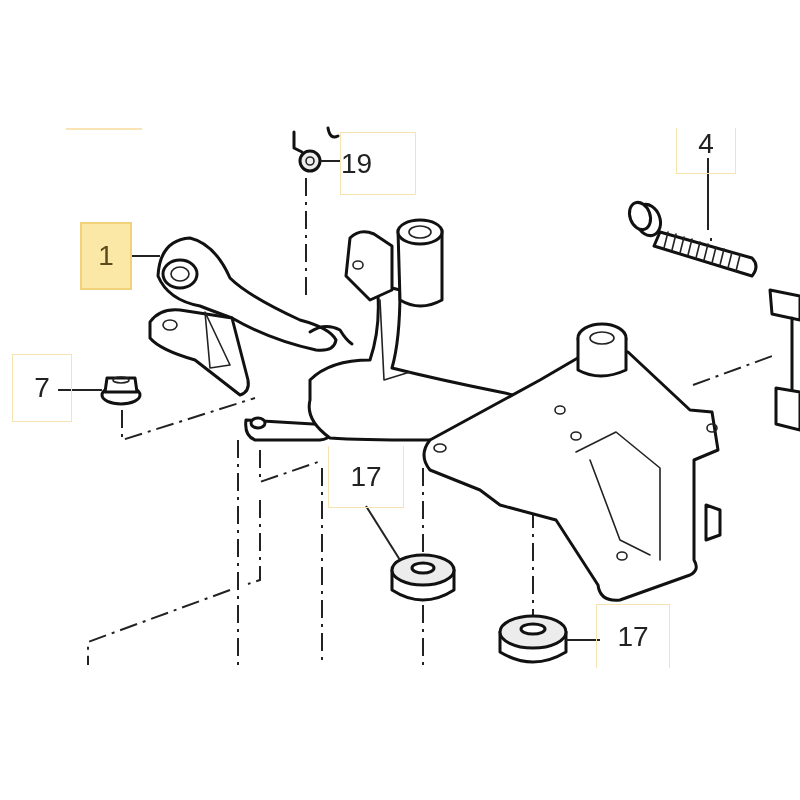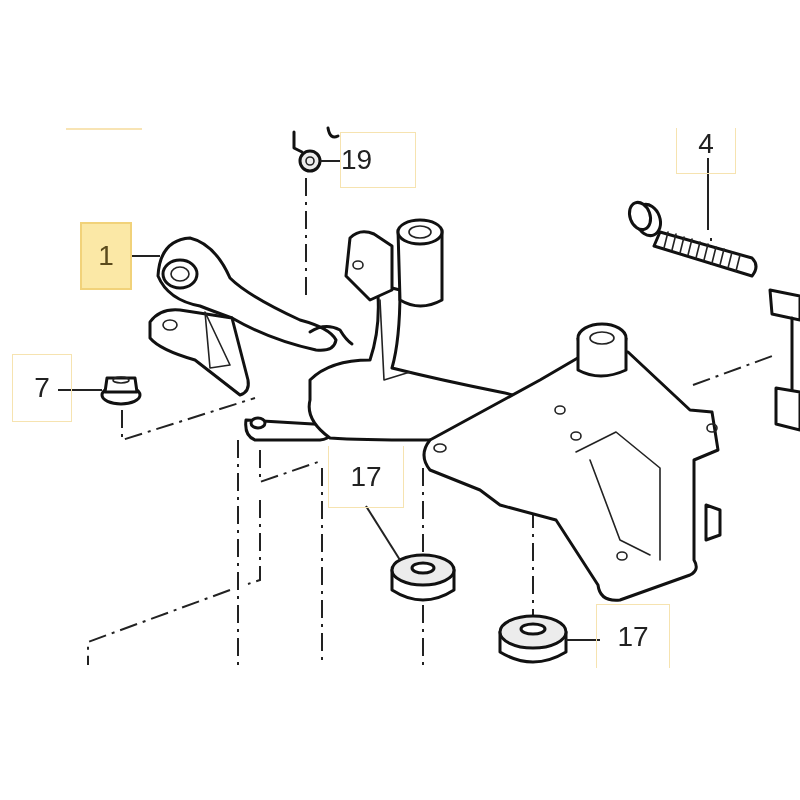--- a/index.html
+++ b/index.html
@@ -144,21 +144,21 @@
     <line class="leader" x1="320" y1="161" x2="340" y2="161"></line>
     <line class="leader" x1="708" y1="158" x2="708" y2="230"></line>
     <line class="leader" x1="58" y1="390" x2="102" y2="390"></line>
     <line class="leader" x1="366" y1="506" x2="400" y2="560"></line>
     <line class="leader" x1="566" y1="640" x2="600" y2="640"></line>
   </g>
 </svg>
 
 <div class="callout active" style="left:80px; top:222px; width:52px; height:68px;">1</div>
 
-<div class="callout" style="left:340px; top:132px; width:76px; height:56px; justify-content:flex-start; padding-left:0;">19</div>
+<div class="callout" style="left:340px; top:132px; width:76px; height:63px; justify-content:flex-start; padding-left:0;">19</div>
 
 <div class="callout" style="left:676px; top:128px; width:60px; height:46px; border-top:none; align-items:flex-start; padding-top:0;">4</div>
 
 <div class="callout" style="left:12px; top:354px; width:60px; height:68px;">7</div>
 
 <div class="callout" style="left:328px; top:446px; width:76px; height:62px; border-top:none;">17</div>
 
 <div class="callout" style="left:596px; top:604px; width:74px; height:64px; border-bottom:none;">17</div>
 
 </body></html>

